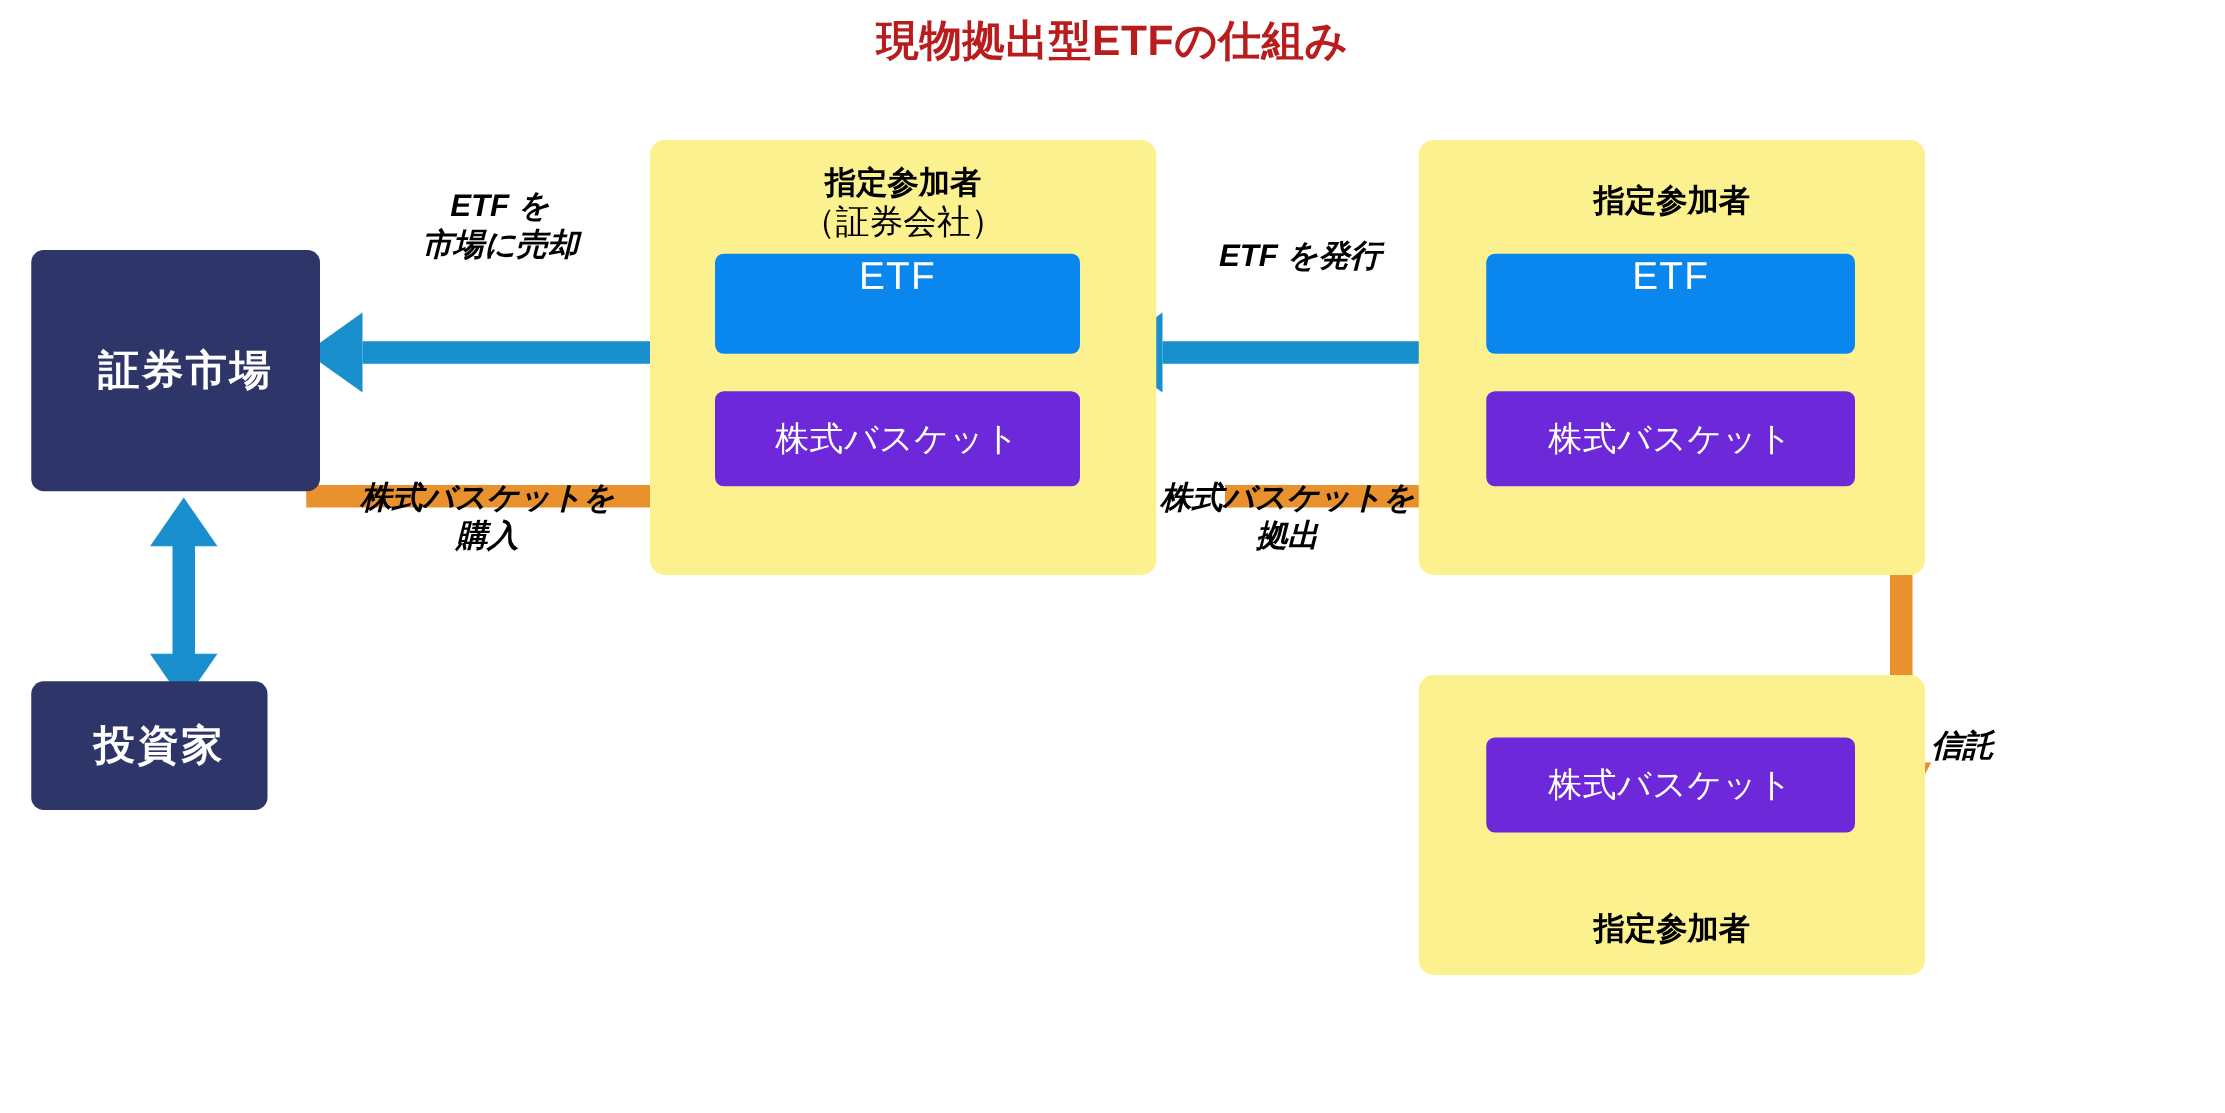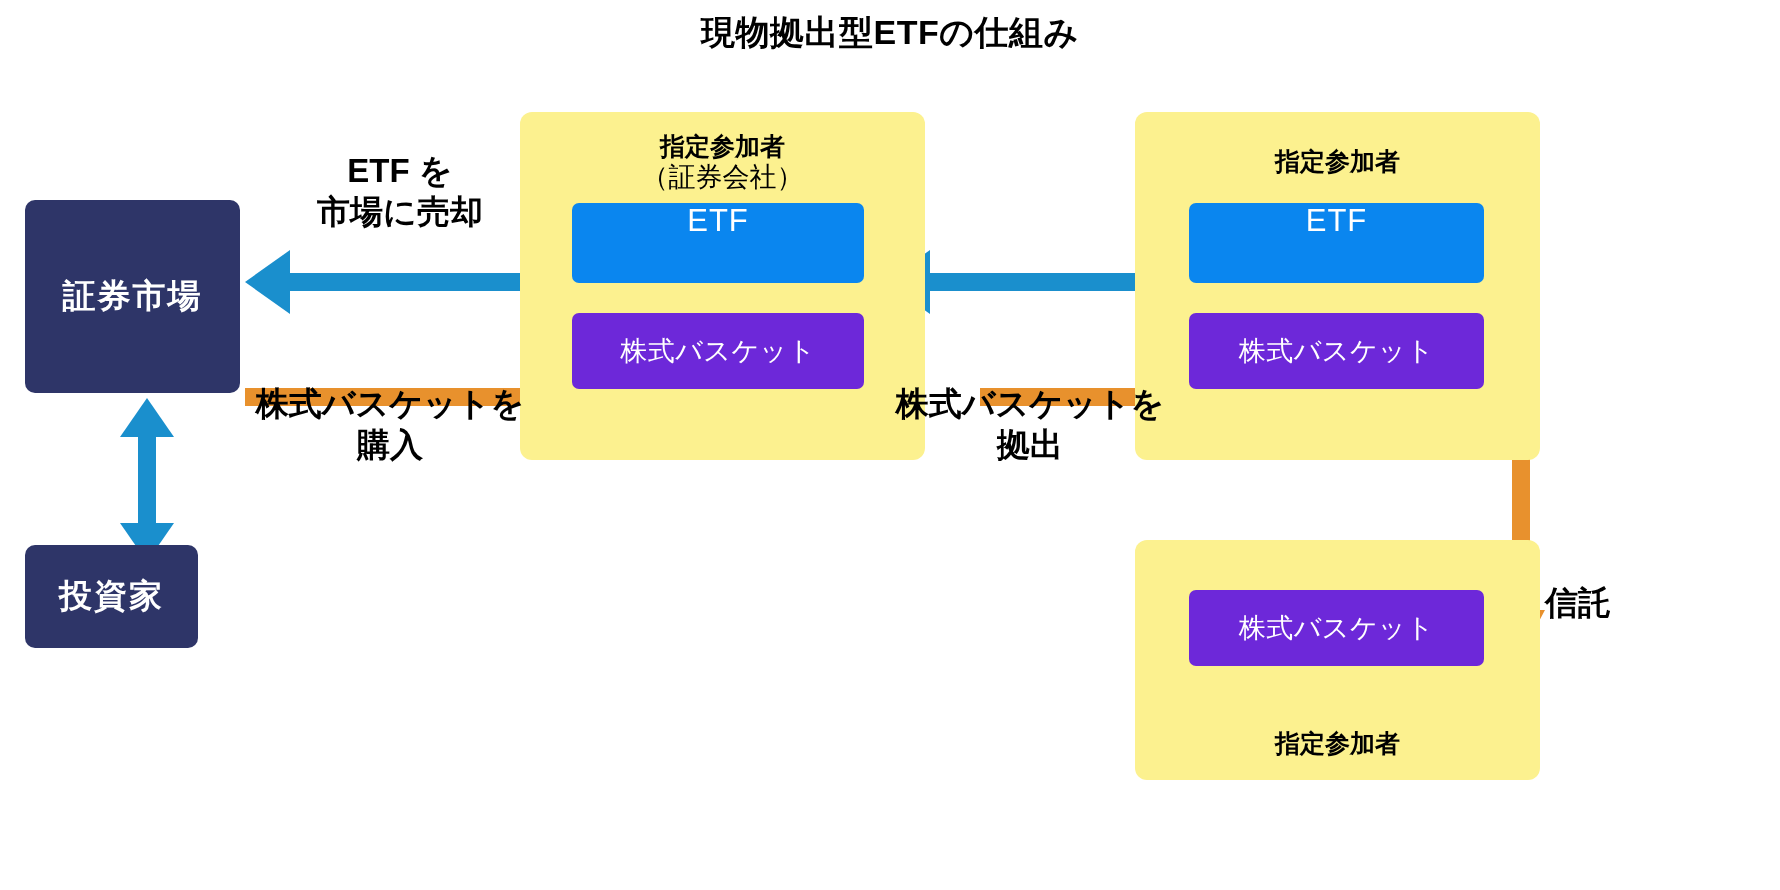--- a/index.html
+++ b/index.html
@@ -16,35 +16,36 @@
   #stage { position: absolute; inset: 0; }
 
   .abs { position: absolute; }
 
   
   .title {
     left: 0; right: 0; top: 10px;
     text-align: center;
     font-size: 34px;
     font-weight: bold;
-    color: #000000;
+    color: #b91c1c;
     letter-spacing: 0.5px;
   }
 
   
   .navy-box {
     background: #2e3568;
     border-radius: 10px;
     color: #ffffff;
     display: flex;
     align-items: center;
     justify-content: center;
     font-size: 33px;
     font-weight: bold;
     letter-spacing: 2px;
+    padding-left: 16px;
   }
 
   .panel {
     background: #fcf18f;
     border-radius: 12px;
   }
   .panel-title {
     position: absolute;
     left: 0; right: 0;
     text-align: center;
@@ -77,26 +78,27 @@
     display: flex;
     align-items: center;
     justify-content: center;
     font-size: 27px;
     font-weight: normal;
     letter-spacing: 0.5px;
   }
 
   .free-label {
     position: absolute;
-    font-size: 33px;
+    font-size: 25px;
     font-weight: bold;
     color: #000;
     text-align: center;
     line-height: 1.25;
     white-space: pre-line;
+    font-style: italic;
   }
 
   
   svg.arrows {
     position: absolute;
     left: 0; top: 0;
     width: 1780px; height: 890px;
     pointer-events: none;
   }
 </style>
@@ -188,19 +190,20 @@
   <div class="abs green-box" style="left:1189px; top:590px; width:295px; height:76px;">
     <span>株式バスケット</span>
   </div>
 
   <div class="free-label" style="left:270px; top:150px; width:260px;">ETF を
 市場に売却</div>
 
   <div class="free-label" style="left:255px; top:383px; width:270px;">株式バスケットを
 購入</div>
 
+  <div class="free-label" style="left:930px; top:190px; width:220px;">ETF を発行</div>
 
   <div class="free-label" style="left:895px; top:383px; width:270px;">株式バスケットを
 拠出</div>
 
   <div class="free-label" style="left:1545px; top:543px; width:90px; text-align:left;margin-top:39px;">信託</div>
 
 </div>
 
 </body></html>

